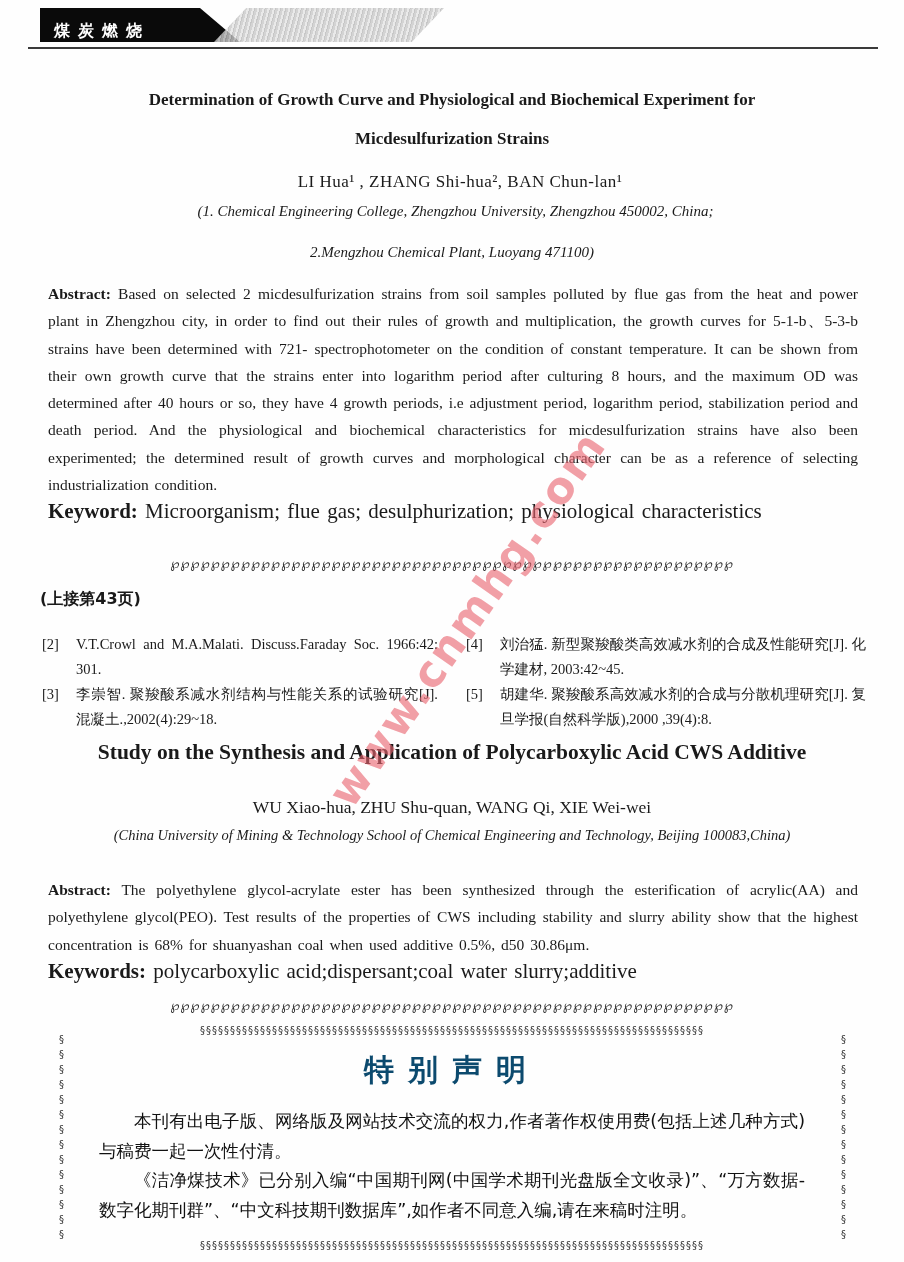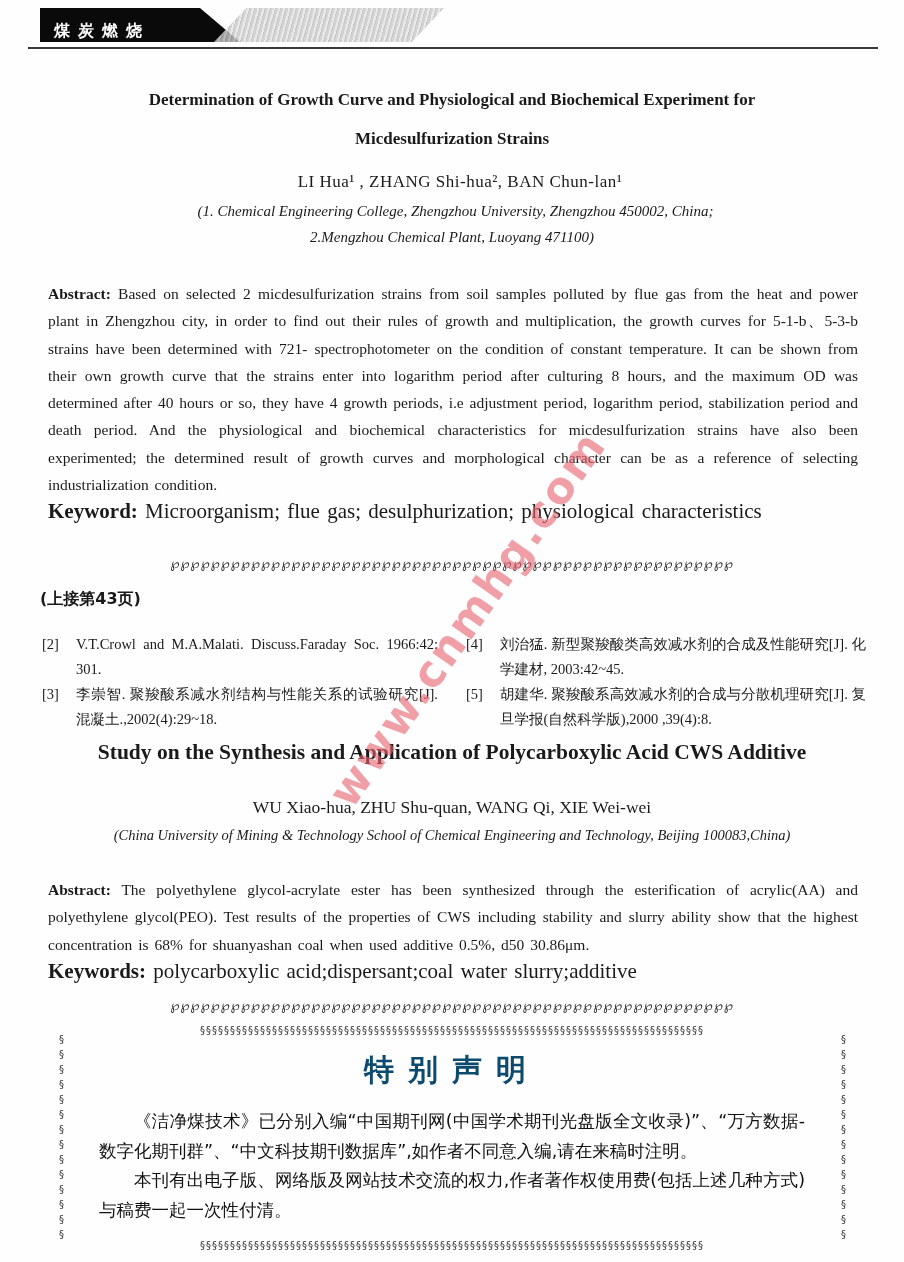--- a/index.html
+++ b/index.html
@@ -27,21 +27,21 @@
   .header-rule { position:absolute; left:28px; right:26px; top:47px; height:2px; background:#3a3a3a; }
 
   
   .a1-title {
     position:absolute; top:80px; left:0; right:0; text-align:center;
     font-size:17px; font-weight:bold; line-height:39px;
   }
   .a1-title span { display:inline-block; max-width:740px; }
   .a1-authors { position:absolute; top:172px; left:0; right:0; text-align:center; font-size:17px; letter-spacing:.5px;padding-left:16px; }
   .a1-affil1 { position:absolute; top:203px; left:0; right:0; text-align:center; font-style:italic; font-size:15px;padding-left:7px; }
-  .a1-affil2 { position:absolute; top:229px; left:0; right:0; text-align:center; font-style:italic; font-size:15px; }
+  .a1-affil2 { position:absolute; top:244px; left:0; right:0; text-align:center; font-style:italic; font-size:15px; }
 
   .abs-block1 { position:absolute; top:280px; left:48px; right:46px; }
   .abs-block2 { position:absolute; top:876px; left:48px; right:46px; }
   .abs-text { font-size:15.5px; line-height:27.3px; text-align:justify; word-spacing:2px; }
   .lbl { font-weight:bold; }
   .kw-line { font-size:21px; line-height:27.3px; margin-top:0; word-spacing:2px; }
 
   
   .orn-row {
     position:absolute; left:34px; right:34px; text-align:center;
@@ -157,21 +157,21 @@
   </div>
 
   <div class="orn-row orn2">℘℘℘℘℘℘℘℘℘℘℘℘℘℘℘℘℘℘℘℘℘℘℘℘℘℘℘℘℘℘℘℘℘℘℘℘℘℘℘℘℘℘℘℘℘℘℘℘℘℘℘℘℘℘℘℘</div>
 
   <div class="notice-box">
     <div class="nb-h nb-top">§§§§§§§§§§§§§§§§§§§§§§§§§§§§§§§§§§§§§§§§§§§§§§§§§§§§§§§§§§§§§§§§§§§§§§§§§§§§§§§§§§§§</div>
     <div class="nb-v nb-left">§§§§§§§§§§§§§§</div>
     <div class="nb-v nb-right">§§§§§§§§§§§§§§</div>
     <div class="notice-title">特别声明</div>
     <div class="notice-body">
+      <p>本刊有出电子版、网络版及网站技术交流的权力,作者著作权使用费(包括上述几种方式)与稿费一起一次性付清。</p>
       <p>《洁净煤技术》已分别入编“中国期刊网(中国学术期刊光盘版全文收录)”、“万方数据-数字化期刊群”、“中文科技期刊数据库”,如作者不同意入编,请在来稿时注明。</p>
-      <p>本刊有出电子版、网络版及网站技术交流的权力,作者著作权使用费(包括上述几种方式)与稿费一起一次性付清。</p>
     </div>
     <div class="nb-h nb-bottom">§§§§§§§§§§§§§§§§§§§§§§§§§§§§§§§§§§§§§§§§§§§§§§§§§§§§§§§§§§§§§§§§§§§§§§§§§§§§§§§§§§§§</div>
   </div>
 
   <div class="watermark">www.cnmhg.com</div>
 
 </div>
 
 </body></html>

